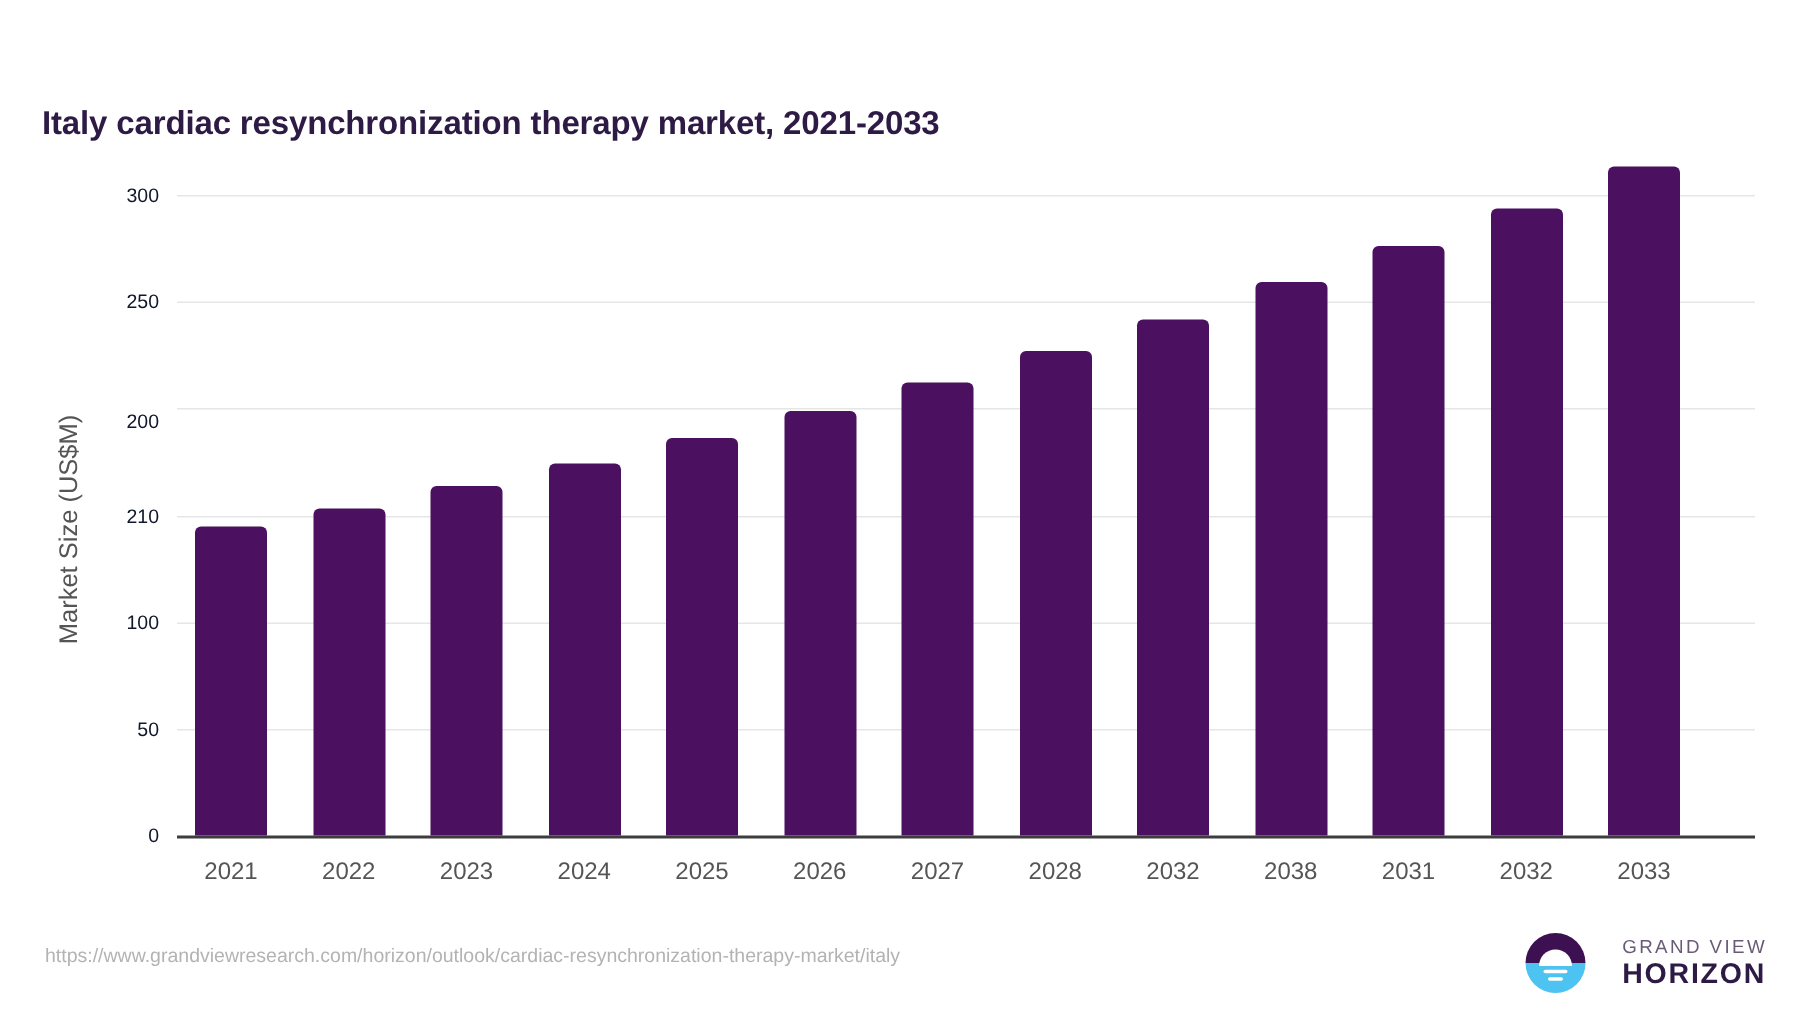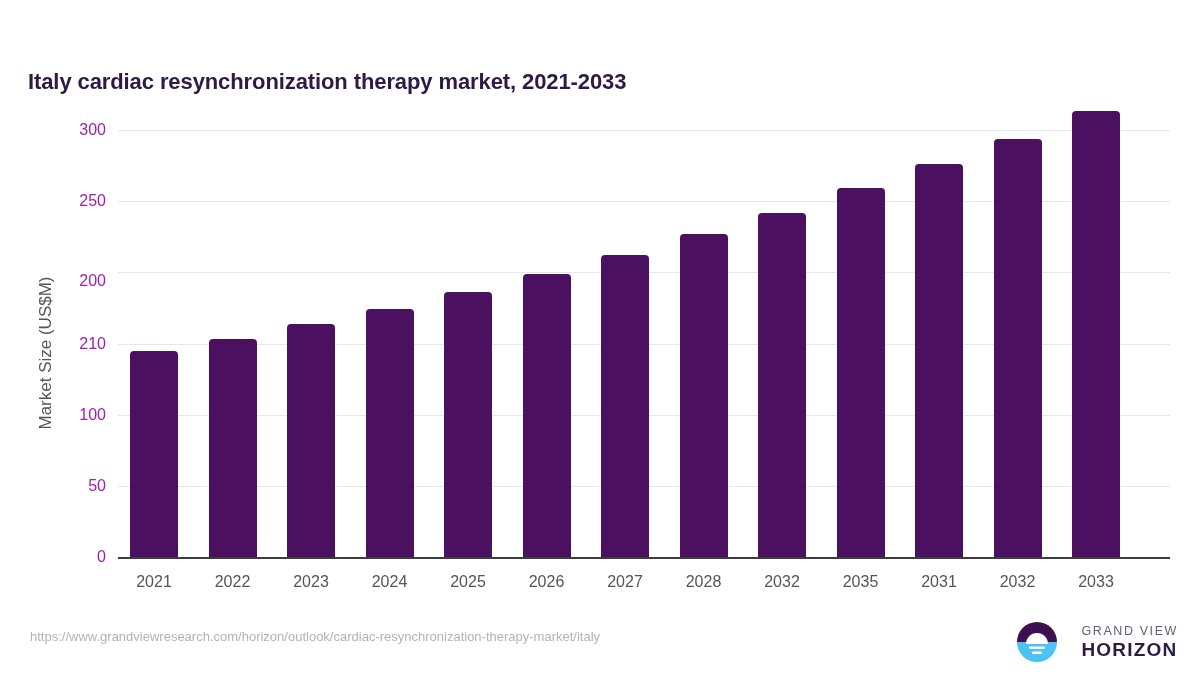--- a/index.html
+++ b/index.html
@@ -66,22 +66,22 @@
   }
   .gridline.zero {
     background: #3d3d3d;
     height: 1.5px;
   }
   .tick-label {
     position: absolute;
     right: 1094px;       
     width: 60px;
     text-align: right;
-    font-size: 16px;
-    color: #a21caf;
+    font-size: 13px;
+    color: #0f172a;
     transform: translateY(-50%);
     white-space: nowrap;
   }
 
   
   .bars-layer {
     position: absolute;
     left: 0; top: 0;
     width: 1200px; height: 675px;
   }
@@ -192,21 +192,21 @@
     <div id="xticks">
         <div class="x-label" style="left: 154px;">2021</div>
         <div class="x-label" style="left: 232.5px;">2022</div>
         <div class="x-label" style="left: 311px;">2023</div>
         <div class="x-label" style="left: 389.5px;">2024</div>
         <div class="x-label" style="left: 468px;">2025</div>
         <div class="x-label" style="left: 546.5px;">2026</div>
         <div class="x-label" style="left: 625px;">2027</div>
         <div class="x-label" style="left: 703.5px;">2028</div>
         <div class="x-label" style="left: 782px;">2032</div>
-        <div class="x-label" style="left: 860.5px;">2035</div>
+        <div class="x-label" style="left: 860.5px;">2038</div>
         <div class="x-label" style="left: 939px;">2031</div>
         <div class="x-label" style="left: 1017.5px;">2032</div>
         <div class="x-label" style="left: 1096px;">2033</div>
       </div>
 
   </div>
 
   <div class="footer-url">https://www.grandviewresearch.com/horizon/outlook/cardiac-resynchronization-therapy-market/italy</div>
 
   <div class="logo">

